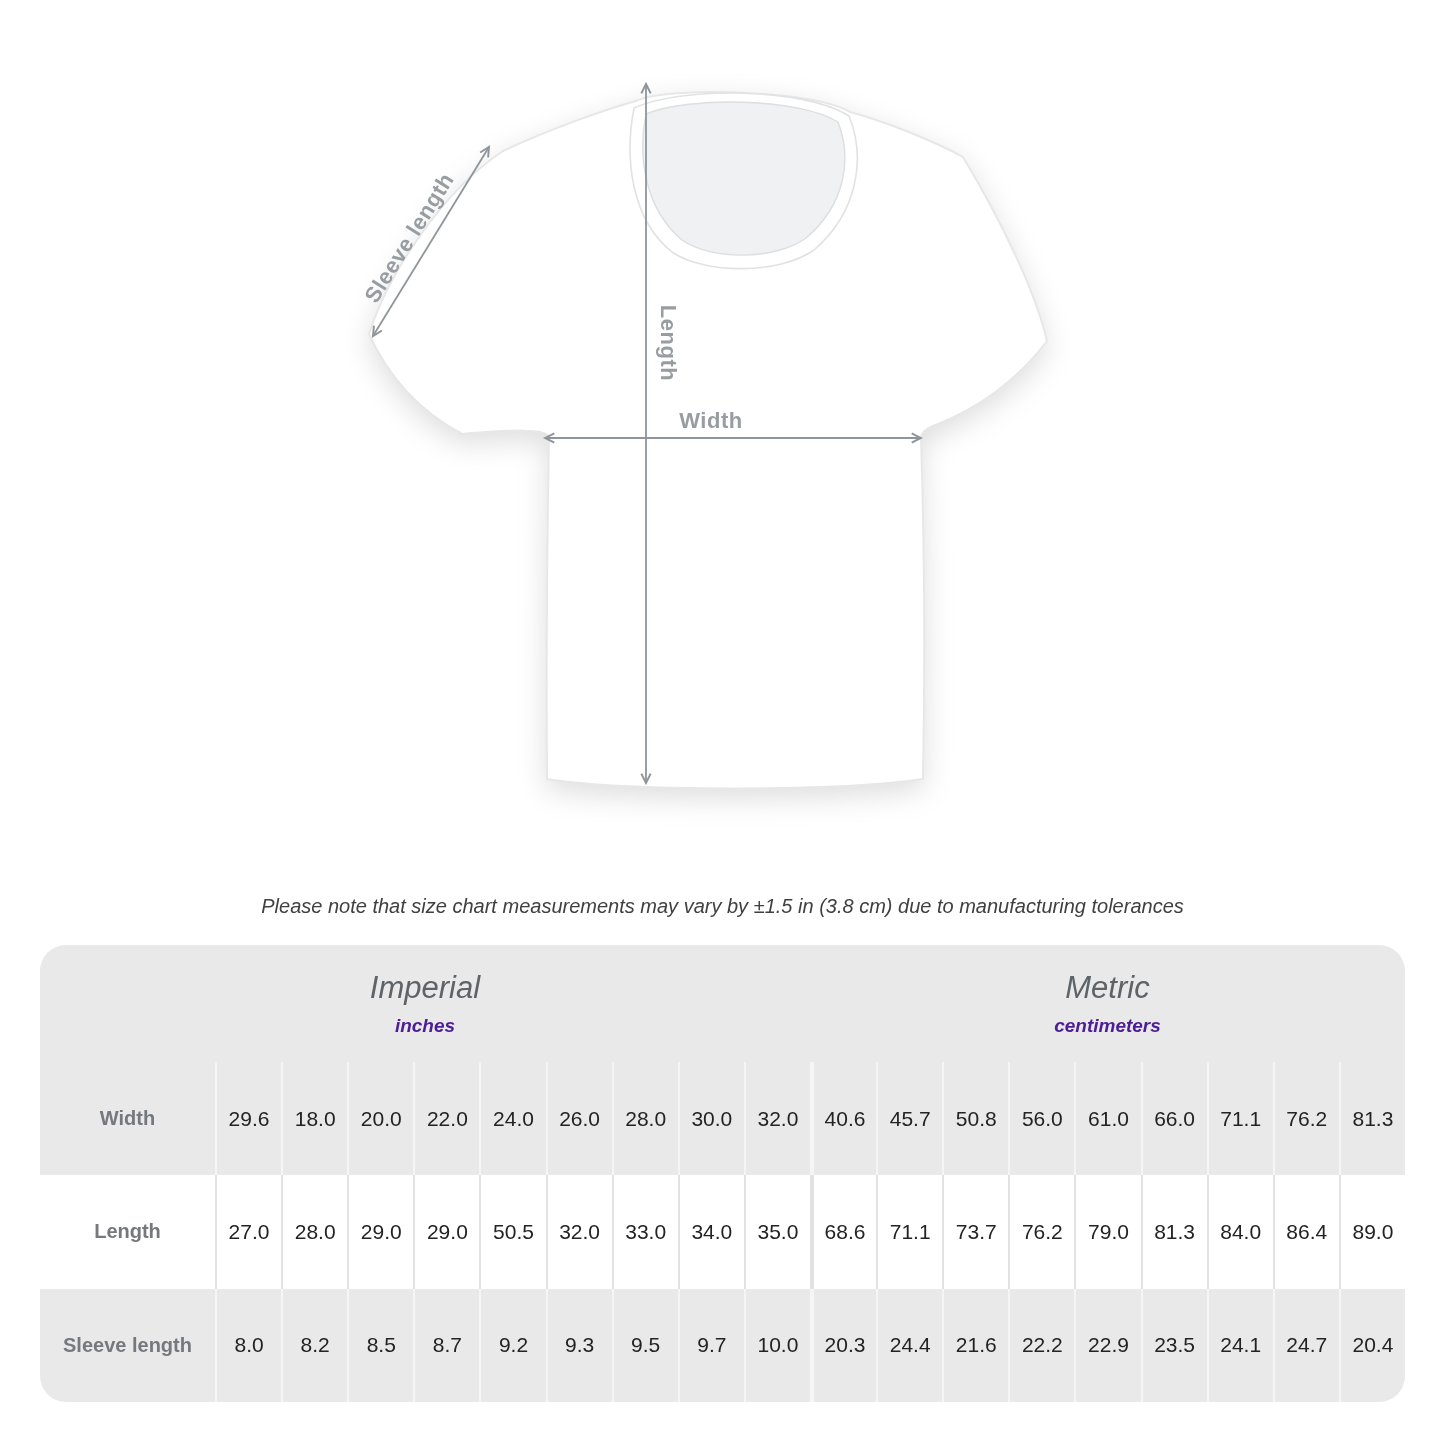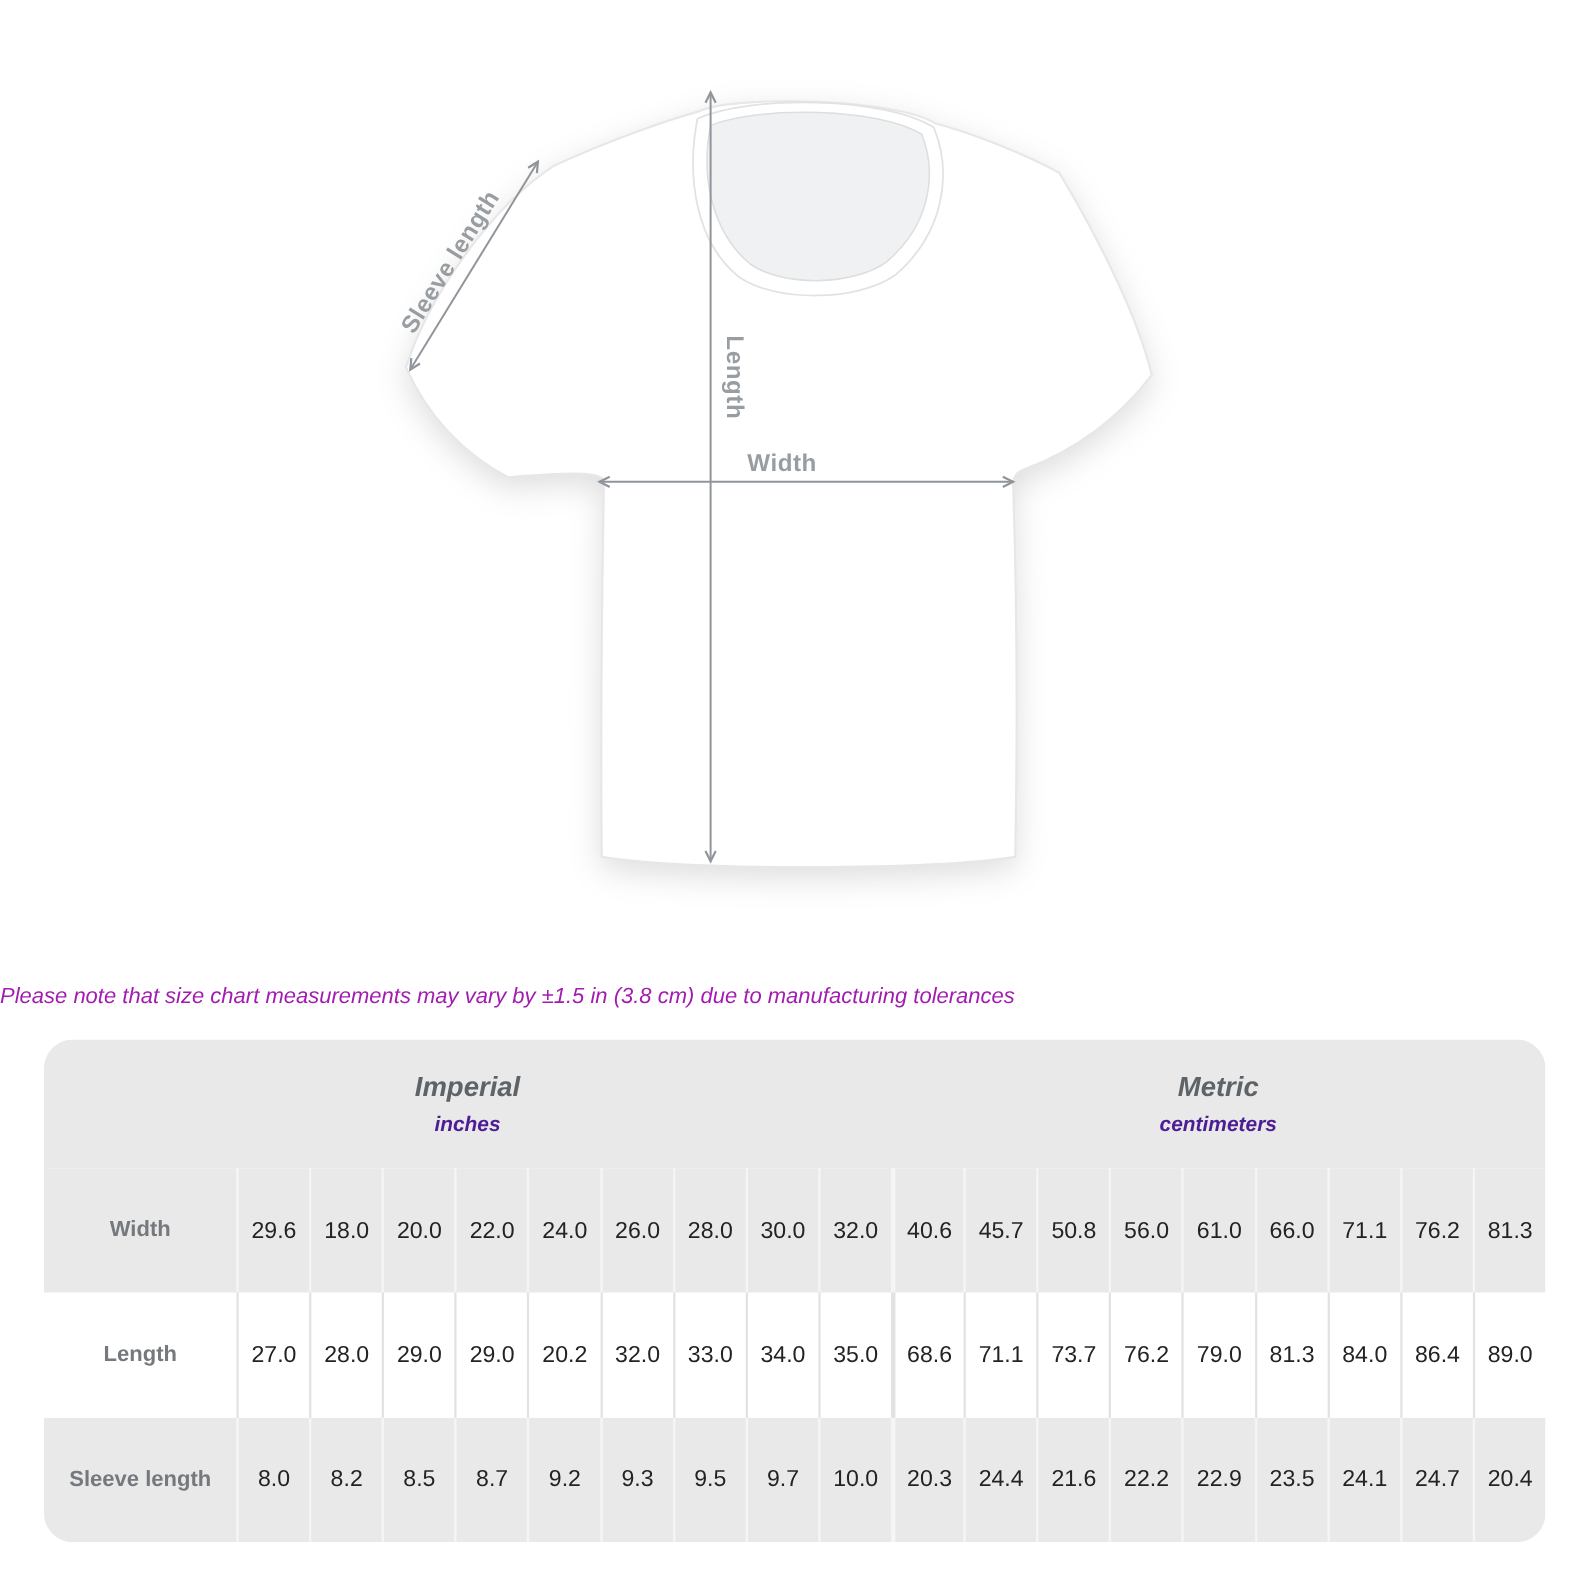--- a/index.html
+++ b/index.html
@@ -11,31 +11,31 @@
   .figure svg{position:absolute;left:0;top:0;}
   .shirt{filter:drop-shadow(0 9px 14px rgba(0,0,0,0.13));}
   .meas-label{position:absolute;font-weight:bold;font-size:22px;color:#989da2;letter-spacing:0.5px;white-space:nowrap;}
   .lbl-sleeve{left:322px;top:225px;transform:rotate(-58deg);transform-origin:center;width:175px;text-align:center;}
   .lbl-length{left:600px;top:330px;transform:rotate(90deg);transform-origin:center;width:135px;text-align:center;}
   .lbl-width{left:651px;top:408px;width:120px;text-align:center;}
 
   
   .title{position:absolute;top:843px;left:0;width:100%;text-align:center;
          font-size:31px;font-weight:bold;color:#363636;}
-  .subtitle{position:absolute;top:895px;left:0;width:100%;text-align:left;
-         font-size:20px;font-style:italic;color:#a21caf;}
+  .subtitle{position:absolute;top:895px;left:0;width:100%;text-align:center;
+         font-size:20px;font-style:italic;color:#404040;}
 
   
   .table-wrap{position:absolute;left:40px;top:945px;width:1365px;height:457px;
               border-radius:26px;overflow:hidden;background:#ffffff;}
   table.size-chart{border-collapse:separate;border-spacing:0;table-layout:fixed;
                    width:100%;height:100%;}
   .size-chart th,.size-chart td{text-align:center;vertical-align:middle;padding:0;}
   .unit-row th{background:#e9e9e9;height:117px;}
-  .unit-name{font-weight:bold;font-style:italic;font-size:25px;color:#5e6367;}
+  .unit-name{font-weight:normal;font-style:italic;font-size:31px;color:#5e6367;}
   .unit-sub{font-style:italic;font-size:19px;color:#4c1d95;margin-top:9px;}
   tr.size-row{height:88px;}
   tr.data-row{height:84px;}
   tr.gray td{background:#e9e9e9;}
   td.sep{border-left:2px solid #e2e2e2;}
   tr.gray td.sep{border-left-color:#f5f5f5;}
   td.metric-start{border-left-width:4px;}
   td.label-col,td.size-cell{font-weight:bold;color:#75797d;font-size:20px;}
   td.value-cell{color:#232323;font-size:21px;}
 </style>
@@ -133,21 +133,21 @@
             <td class="value-cell sep">71.1</td>
             <td class="value-cell sep">76.2</td>
             <td class="value-cell sep">81.3</td>
           </tr>
           <tr class="data-row white">
             <td class="label-col">Length</td>
             <td class="value-cell sep">27.0</td>
             <td class="value-cell sep">28.0</td>
             <td class="value-cell sep">29.0</td>
             <td class="value-cell sep">29.0</td>
-            <td class="value-cell sep">20.2</td>
+            <td class="value-cell sep">50.5</td>
             <td class="value-cell sep">32.0</td>
             <td class="value-cell sep">33.0</td>
             <td class="value-cell sep">34.0</td>
             <td class="value-cell sep">35.0</td>
             <td class="value-cell sep metric-start">68.6</td>
             <td class="value-cell sep">71.1</td>
             <td class="value-cell sep">73.7</td>
             <td class="value-cell sep">76.2</td>
             <td class="value-cell sep">79.0</td>
             <td class="value-cell sep">81.3</td>

